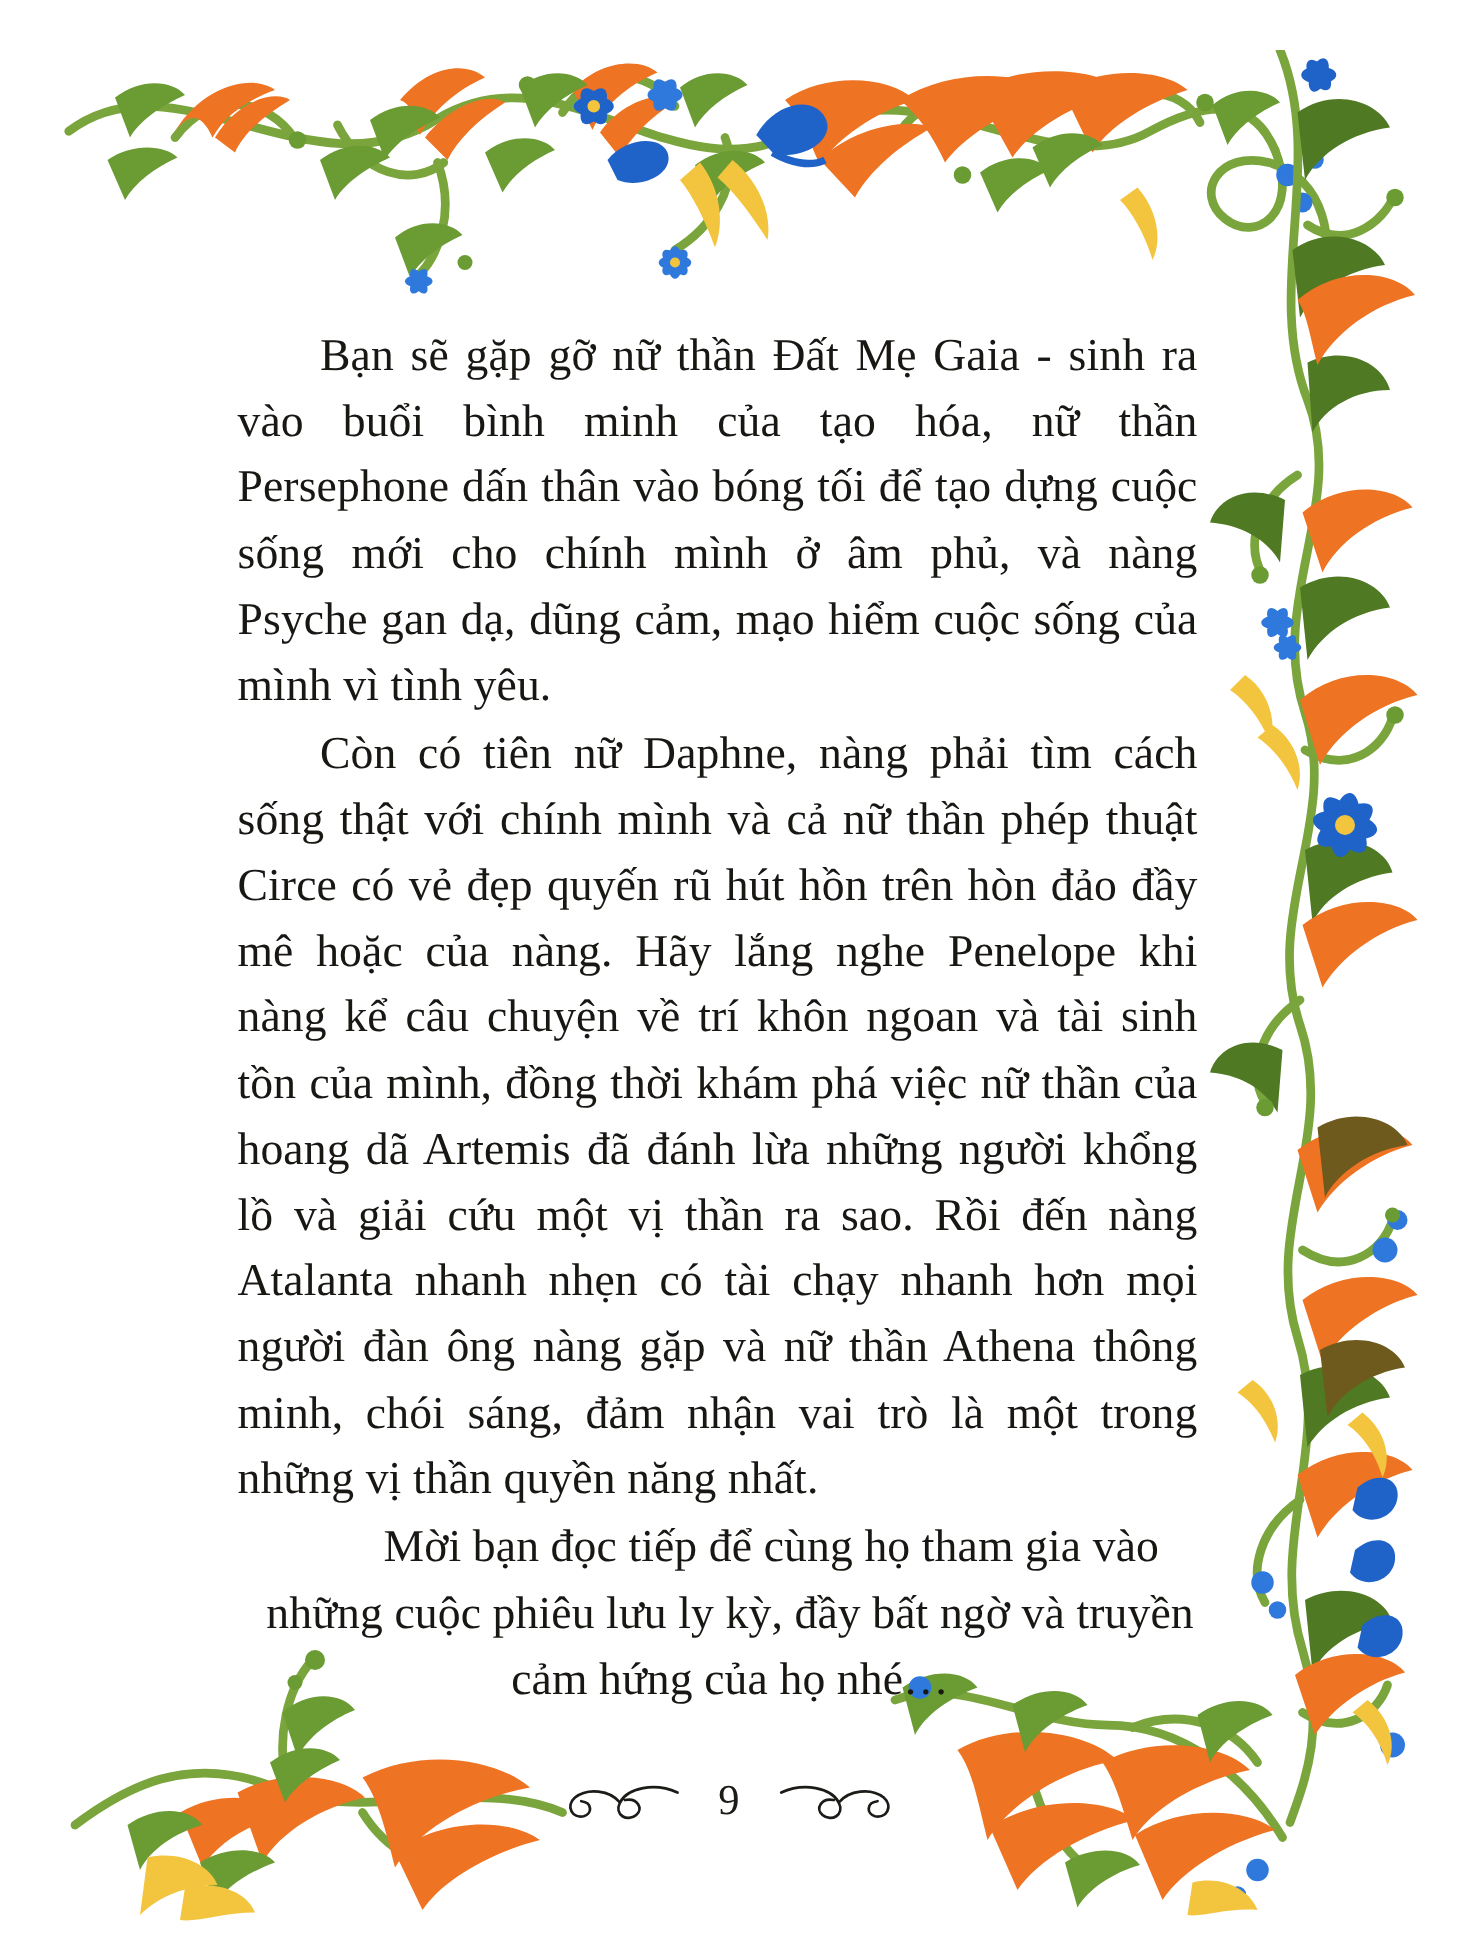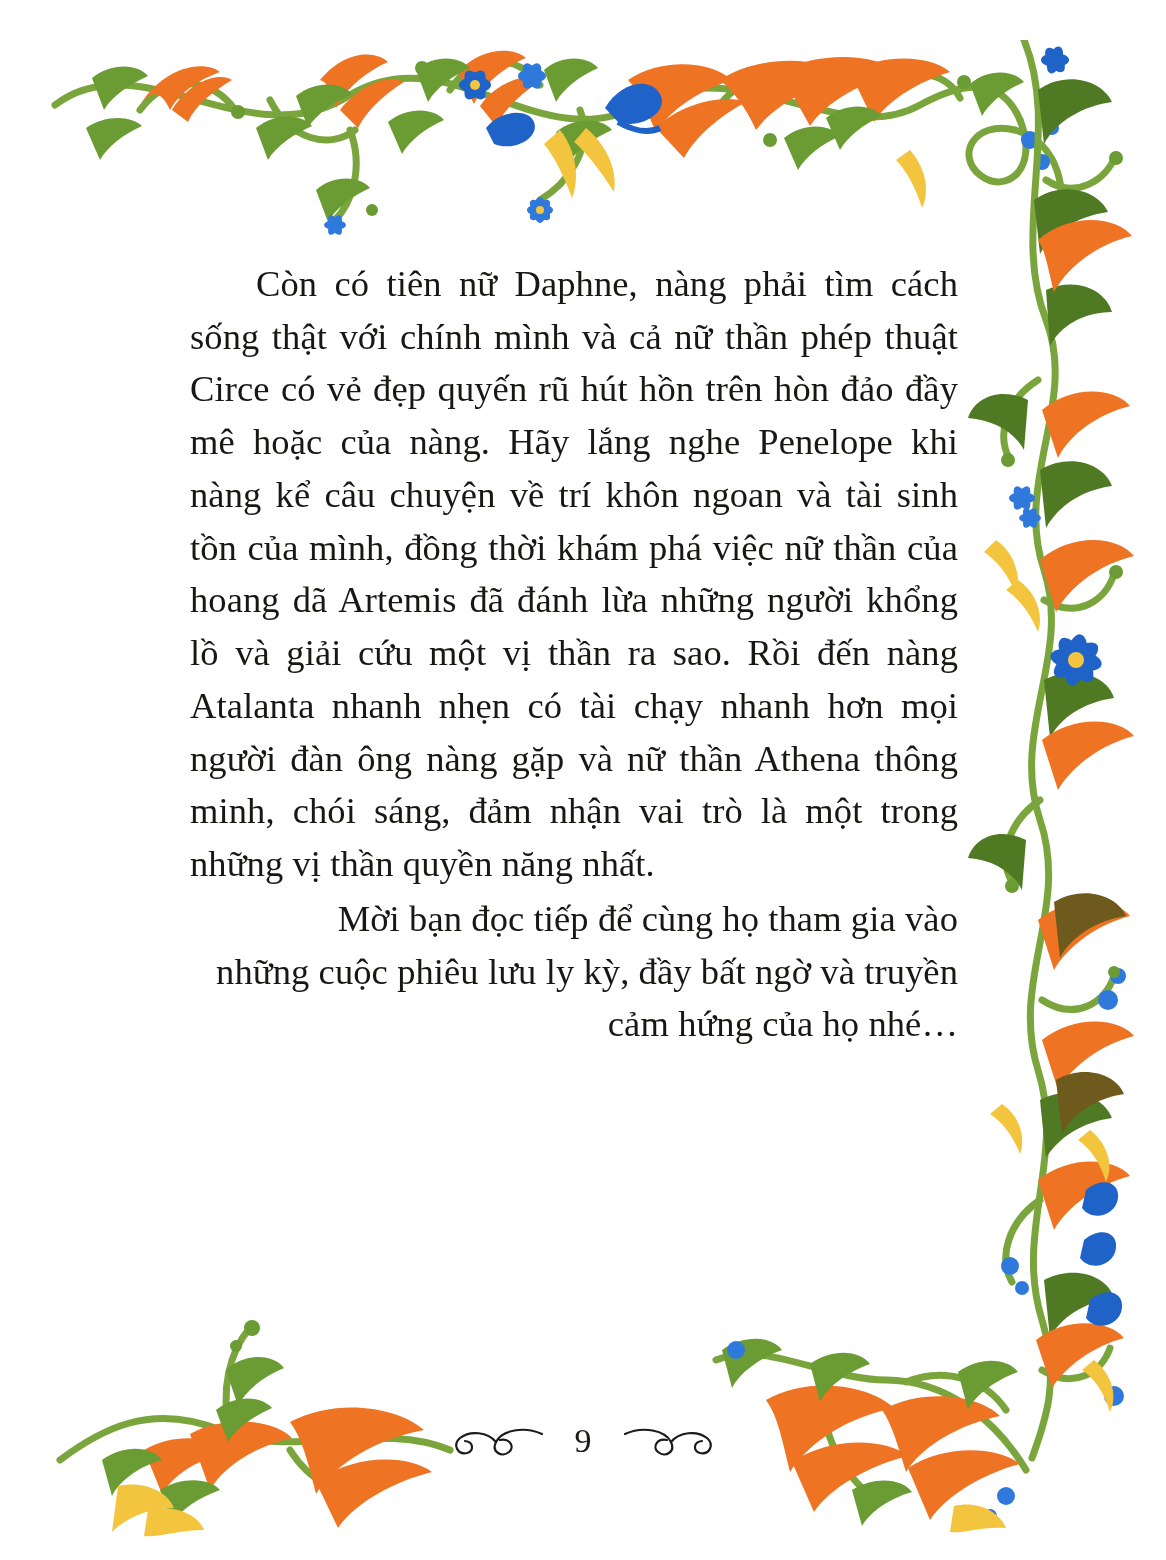--- a/index.html
+++ b/index.html
@@ -58,21 +58,21 @@
     font-size: 36.5px;
     line-height: 1.445;
     color: #191713;
     text-align: justify;
     text-indent: 66px;
     letter-spacing: 0.1px;
     -webkit-hyphens: none;
     hyphens: none;
   }
   .para:last-child {
-    text-align: right;
+    text-align: center;
     margin-left: 20px;
   }
 
   
   .folio {
     position: absolute;
     left: 0;
     right: 0;
     bottom: 100px;
     display: flex;
@@ -327,20 +327,21 @@
       <circle cx="30" cy="30" r="9"></circle>
       <circle cx="300" cy="176" r="9"></circle>
       <circle cx="284" cy="196" r="7"></circle>
     </g>
     <g fill="#f3c53e">
       <path d="M248 186 C 272 180, 294 192, 300 208 C 276 206, 256 214, 244 212 Z"></path>
     </g>
   </svg>
 
   <div class="text-block">
+    <p class="para">Bạn sẽ gặp gỡ nữ thần Đất Mẹ Gaia - sinh ra vào buổi bình minh của tạo hóa, nữ thần Persephone dấn thân vào bóng tối để tạo dựng cuộc sống mới cho chính mình ở âm phủ, và nàng Psyche gan dạ, dũng cảm, mạo hiểm cuộc sống của mình vì tình yêu.</p>
     <p class="para">Còn có tiên nữ Daphne, nàng phải tìm cách sống thật với chính mình và cả nữ thần phép thuật Circe có vẻ đẹp quyến rũ hút hồn trên hòn đảo đầy mê hoặc của nàng. Hãy lắng nghe Penelope khi nàng kể câu chuyện về trí khôn ngoan và tài sinh tồn của mình, đồng thời khám phá việc nữ thần của hoang dã Artemis đã đánh lừa những người khổng lồ và giải cứu một vị thần ra sao. Rồi đến nàng Atalanta nhanh nhẹn có tài chạy nhanh hơn mọi người đàn ông nàng gặp và nữ thần Athena thông minh, chói sáng, đảm nhận vai trò là một trong những vị thần quyền năng nhất.</p>
     <p class="para">Mời bạn đọc tiếp để cùng họ tham gia vào những cuộc phiêu lưu ly kỳ, đầy bất ngờ và truyền cảm hứng của họ nhé…</p>
   </div>
 
   <div class="folio">
     <svg class="folio-flourish" width="95" height="36" viewBox="0 0 95 36" xmlns="http://www.w3.org/2000/svg">
       <g fill="none" stroke="#1d1b17" stroke-width="2.2" stroke-linecap="round">
         <path d="M92 10 C 74 2, 52 6, 46 18 C 41 28, 52 34, 59 28 C 65 23, 60 14, 50 16"></path>
         <path d="M46 18 C 38 8, 20 6, 10 14 C 2 21, 8 31, 17 29 C 24 27, 24 18, 15 17"></path>
       </g>

